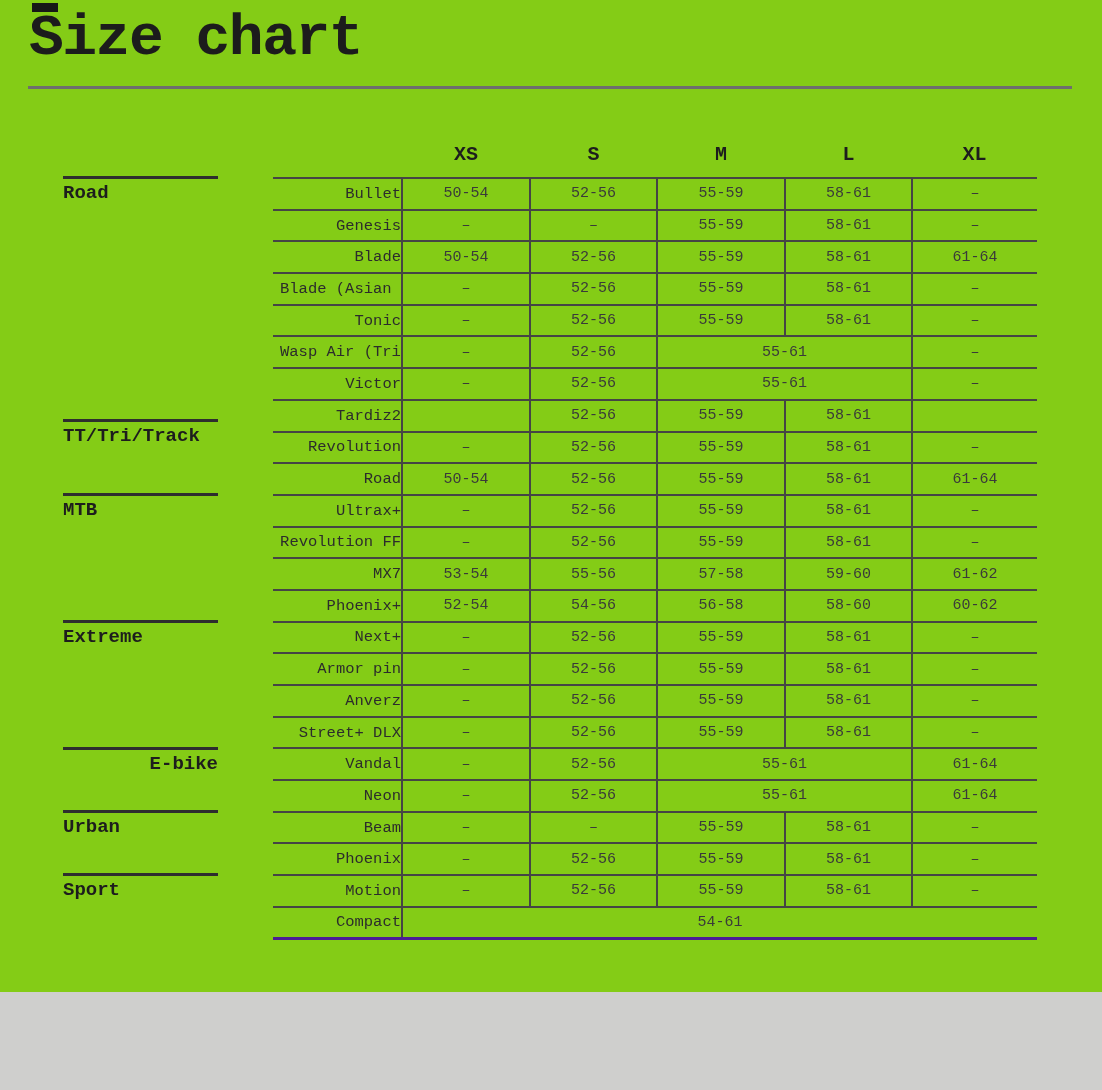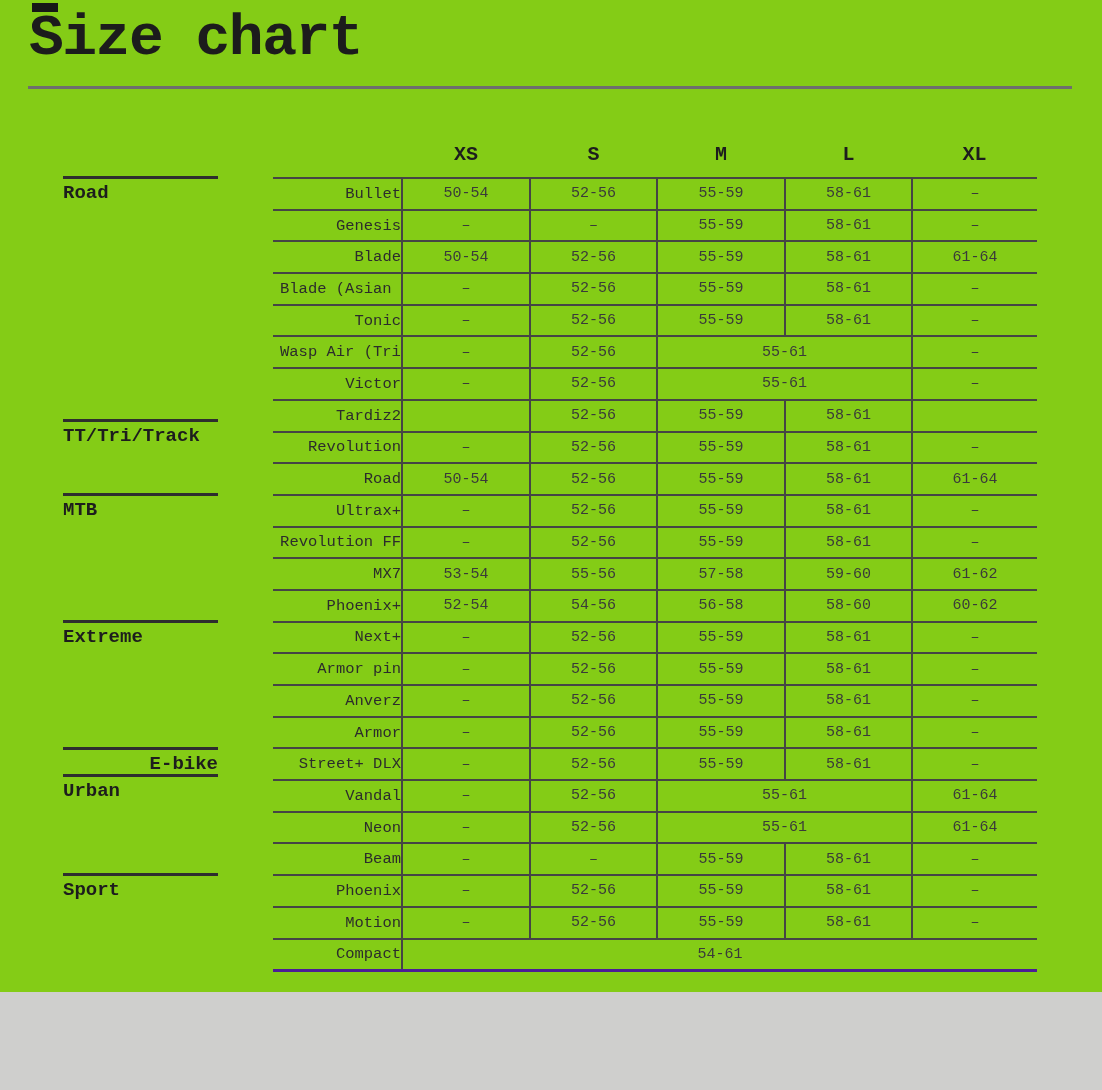--- a/index.html
+++ b/index.html
@@ -46,21 +46,21 @@
   <div class="top-mark"></div>
   <h1 class="title">Size chart</h1>
   <div class="title-rule"></div>
 
   <div id="categories">
       <div class="category" style="top: 176px;">Road</div>
       <div class="category" style="top: 419px;">TT/Tri/Track</div>
       <div class="category" style="top: 493px;">MTB</div>
       <div class="category" style="top: 619.8px;">Extreme</div>
       <div class="category" style="top: 746.6px; text-align: right;">E-bike</div>
-      <div class="category" style="top: 774px;">Urban</div>
+      <div class="category" style="top: 810px;">Urban</div>
       <div class="category" style="top: 873.4px;">Sport</div>
     </div>
 
   <table class="size-table">
     <colgroup>
       <col style="width:129px">
         <col style="width:128px">
         <col style="width:127px">
       <col style="width:128px">
         <col style="width:127px">
@@ -205,28 +205,20 @@
         </tr>
         <tr>
           <td class="name">Anverz</td>
           <td class="sz">–</td>
           <td class="sz">52-56</td>
           <td class="sz">55-59</td>
           <td class="sz">58-61</td>
           <td class="sz">–</td>
         </tr>
         <tr>
-          <td class="name">Armor</td>
-          <td class="sz">–</td>
-          <td class="sz">52-56</td>
-          <td class="sz">55-59</td>
-          <td class="sz">58-61</td>
-          <td class="sz">–</td>
-        </tr>
-        <tr>
           <td class="name">Street+ DLX</td>
           <td class="sz">–</td>
           <td class="sz">52-56</td>
           <td class="sz">55-59</td>
           <td class="sz">58-61</td>
           <td class="sz">–</td>
         </tr>
         <tr>
           <td class="name">Vandal</td>
           <td class="sz">–</td>

